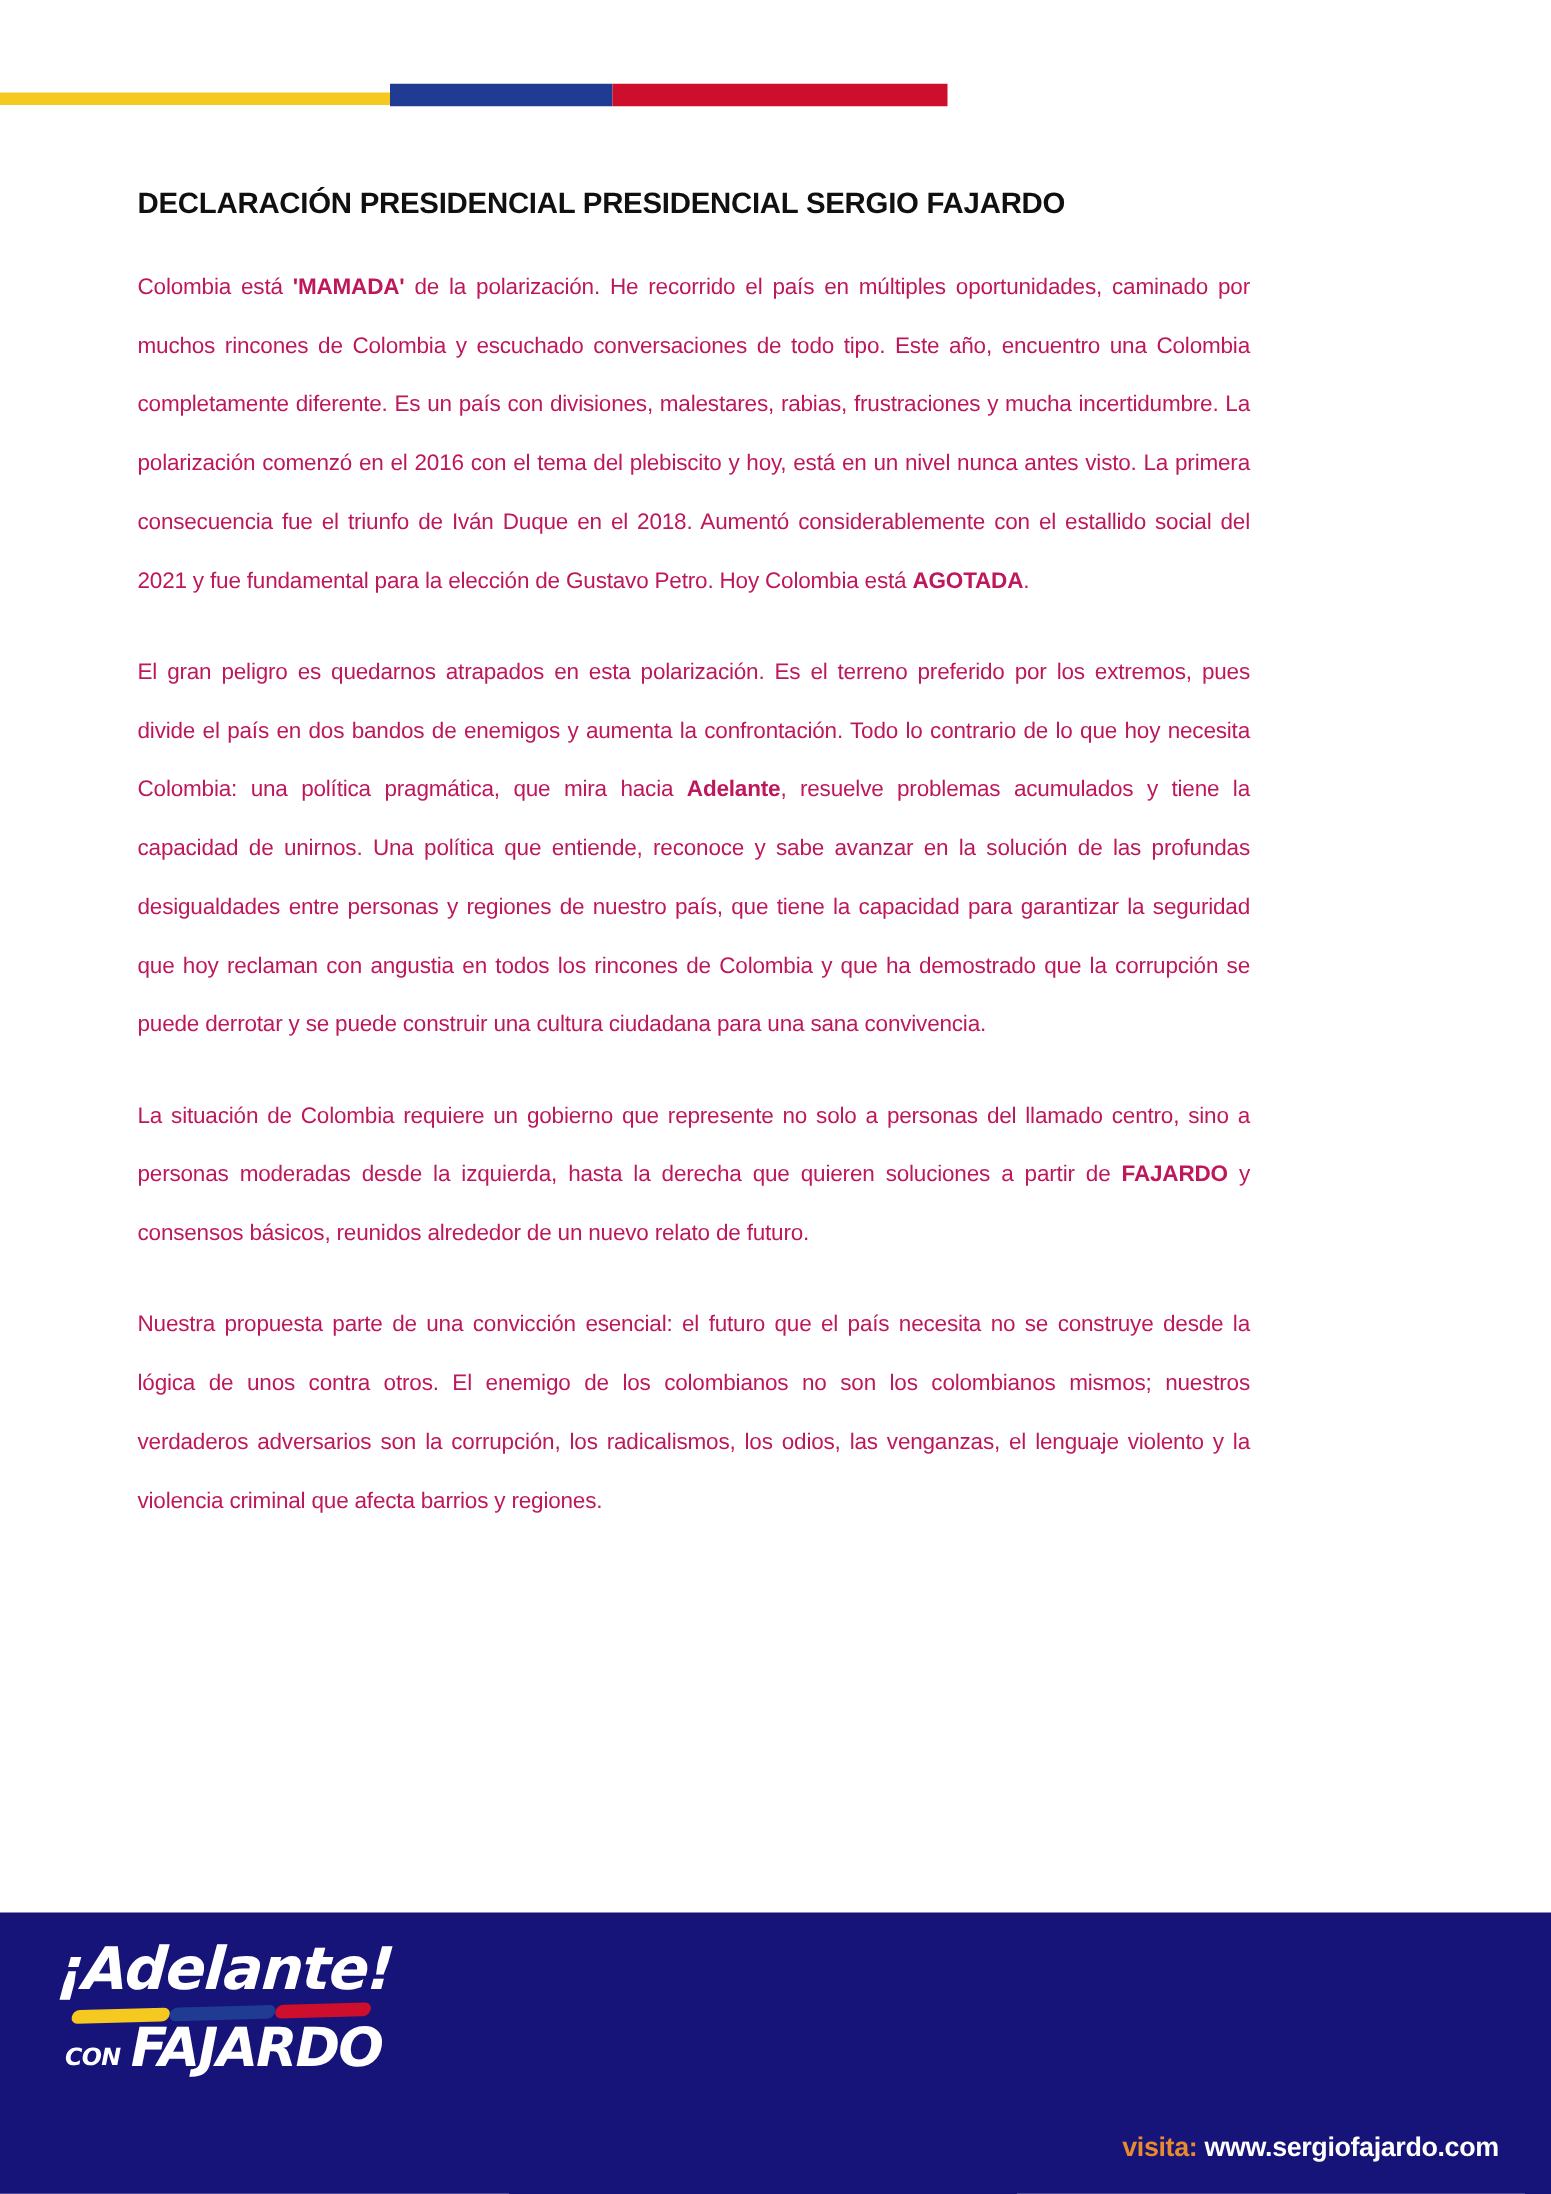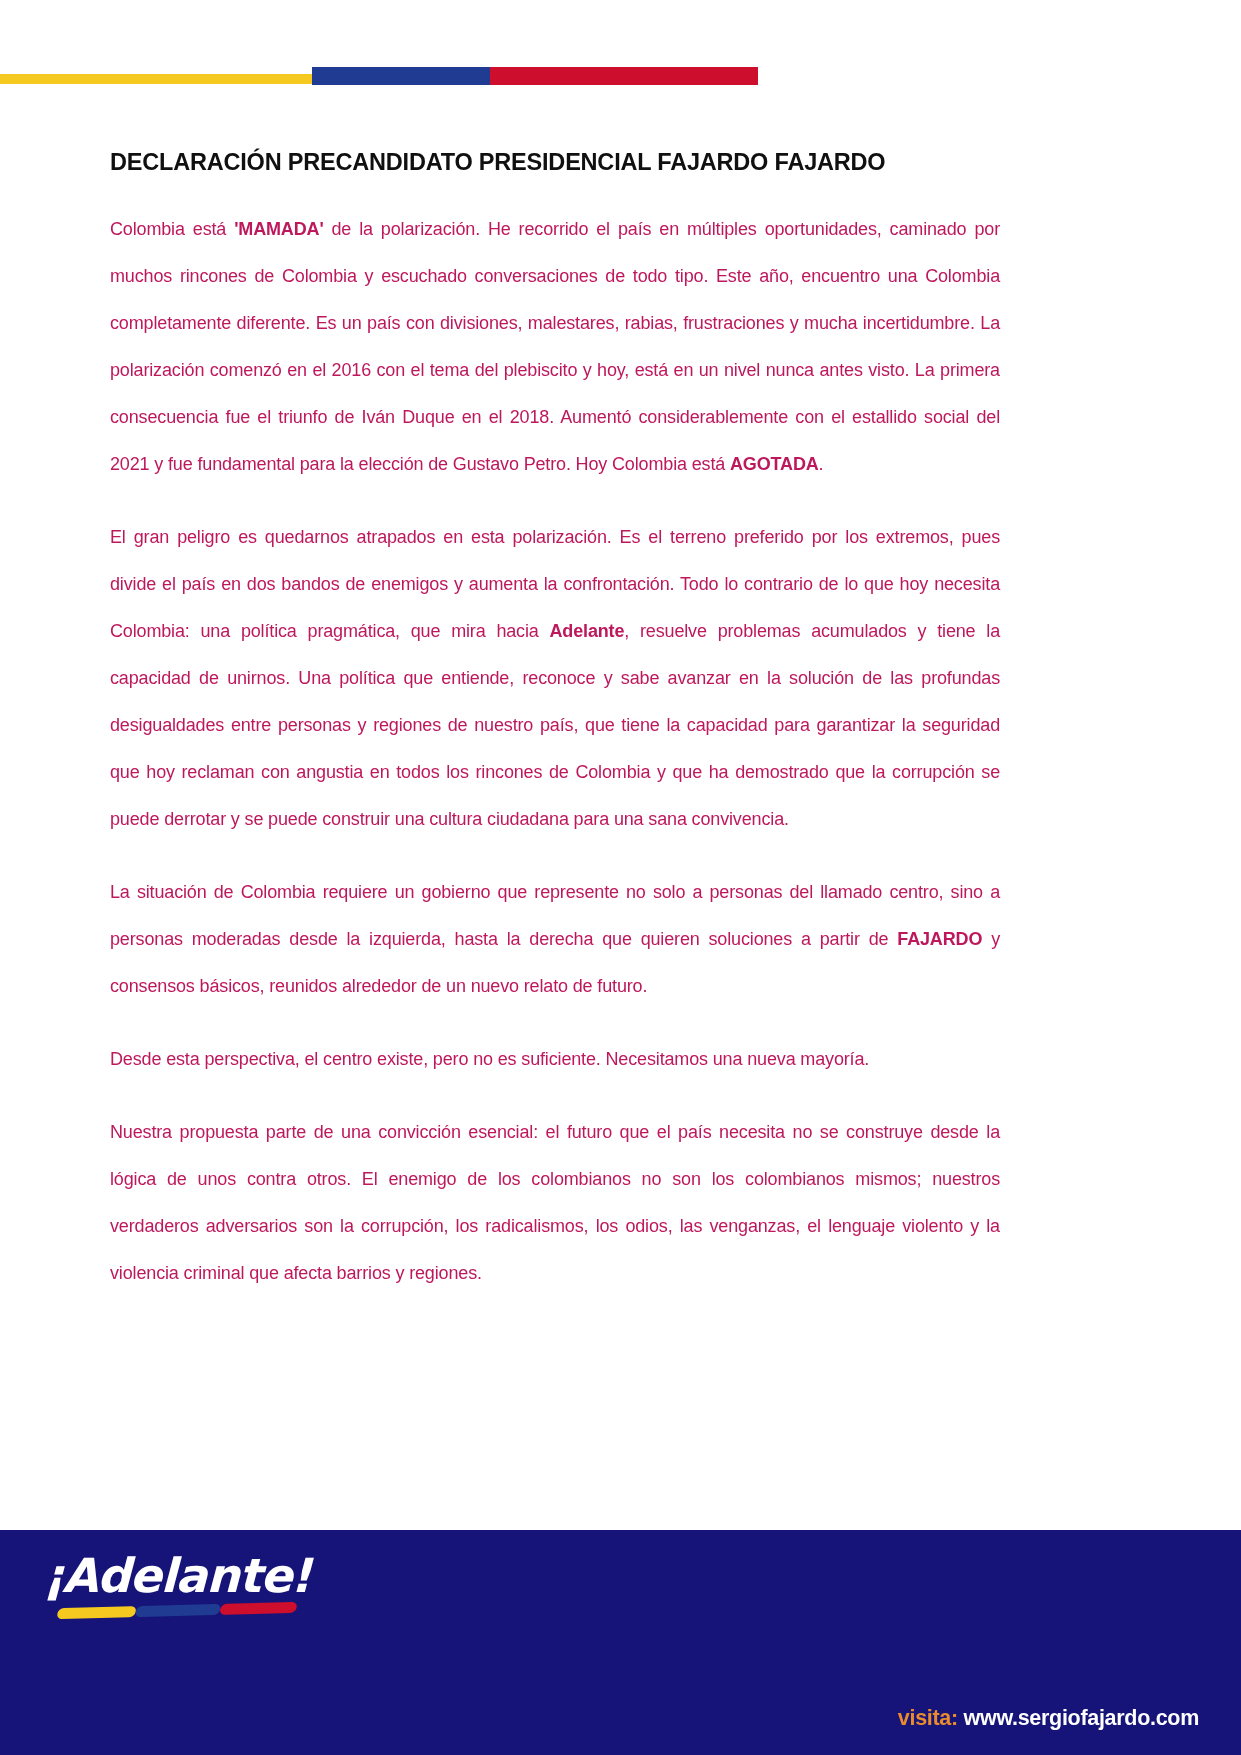--- a/index.html
+++ b/index.html
@@ -167,39 +167,42 @@
 </head>
 <body>
 
 <div id="top-rule-band">
   <div class="rule-yellow-thin" style="background: rgb(246, 201, 33);"></div>
   <div class="rule-blue" style="background: rgb(31, 60, 146);"></div>
   <div class="rule-red" style="background: rgb(206, 14, 45);"></div>
 </div>
 
 <div id="content">
-  <h1 id="doc-title">DECLARACIÓN PRECANDIDATO PRESIDENCIAL FAJARDO FAJARDO</h1>
+  <h1 id="doc-title">DECLARACIÓN PRESIDENCIAL PRESIDENCIAL SERGIO FAJARDO</h1>
   <div id="paragraphs">
       <p class="para"><span>Colombia está </span><b>'MAMADA'</b><span> de la polarización. He recorrido el país en múltiples oportunidades, caminado por muchos rincones de Colombia y escuchado conversaciones de todo tipo. Este año, encuentro una Colombia completamente diferente. Es un país con divisiones, malestares, rabias, frustraciones y mucha incertidumbre. La polarización comenzó en el 2016 con el tema del plebiscito y hoy, está en un nivel nunca antes visto. La primera consecuencia fue el triunfo de Iván Duque en el 2018. Aumentó considerablemente con el estallido social del 2021 y fue fundamental para la elección de Gustavo Petro. Hoy Colombia está </span><b>AGOTADA</b><span>.</span></p>
       <p class="para"><span>El gran peligro es quedarnos atrapados en esta polarización. Es el terreno preferido por los extremos, pues divide el país en dos bandos de enemigos y aumenta la confrontación. Todo lo contrario de lo que hoy necesita Colombia: una política pragmática, que mira hacia </span><b>Adelante</b><span>, resuelve problemas acumulados y tiene la capacidad de unirnos. Una política que entiende, reconoce y sabe avanzar en la solución de las profundas desigualdades entre personas y regiones de nuestro país, que tiene la capacidad para garantizar la seguridad que hoy reclaman con angustia en todos los rincones de Colombia y que ha demostrado que la corrupción se puede derrotar y se puede construir una cultura ciudadana para una sana convivencia.</span></p>
       <p class="para"><span>La situación de Colombia requiere un gobierno que represente no solo a personas del llamado centro, sino a personas moderadas desde la izquierda, hasta la derecha que quieren soluciones a partir de </span><b>FAJARDO</b><span> y consensos básicos, reunidos alrededor de un nuevo relato de futuro.</span></p>
-      <p class="para"><span>Desde esta perspectiva, el centro existe, pero no es suficiente. Necesitamos una nueva mayoría.</span></p>
       <p class="para"><span>Nuestra propuesta parte de una convicción esencial: el futuro que el país necesita no se construye  desde la lógica de unos contra otros. El enemigo de los colombianos no son los colombianos mismos; nuestros verdaderos adversarios son la corrupción, los radicalismos, los odios, las venganzas, el lenguaje violento y la violencia criminal que afecta barrios y regiones.</span></p>
     </div>
 </div>
 
 <div id="footer" style="background: rgb(22, 19, 121);">
 
   <div id="brand-logo">
     <div id="logo-adelante">¡Adelante!</div>
     <div id="logo-stroke">
       <span class="stroke-y" style="background: rgb(246, 201, 33);"></span>
       <span class="stroke-b" style="background: rgb(31, 60, 146);"></span>
       <span class="stroke-r" style="background: rgb(206, 14, 45);"></span>
     </div>
+    <div id="logo-bottom-row">
+      <div id="logo-con">CON</div>
+      <div id="logo-fajardo">FAJARDO</div>
+    </div>
   </div>
 
   <div id="footer-visit">
     <span class="lbl" style="color: rgb(232, 138, 46);">visita:</span>
     <span class="url">www.sergiofajardo.com</span>
   </div>
 
 </div>
 
 </body></html>

